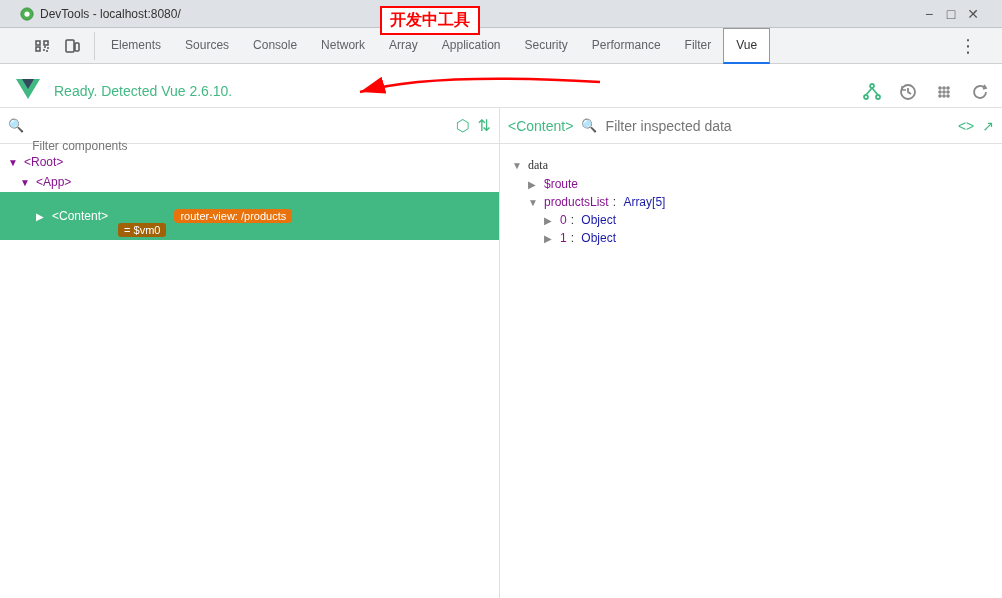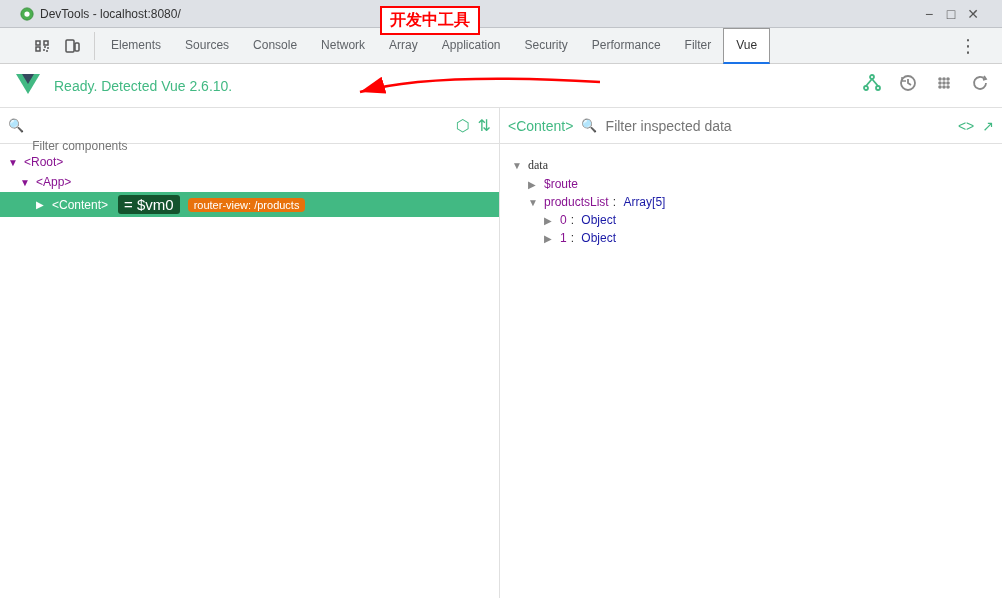--- a/index.html
+++ b/index.html
@@ -123,21 +123,21 @@
       font-size: 18px;
       margin-left: auto;
     }
 
     
     .vue-header {
       height: 44px;
       background: #fff;
       border-bottom: 1px solid #e0e0e0;
       display: flex;
-      align-items: center;
+      align-items: flex-end;
       padding: 0 12px;
       justify-content: space-between;
     }
     .vue-logo {
       display: flex;
       align-items: center;
       gap: 10px;
     }
     .vue-logo-icon {
       width: 32px;
@@ -219,26 +219,27 @@
       color: #fff;
     }
     .tree-arrow {
       width: 12px;
       font-size: 10px;
       color: inherit;
     }
     .tree-tag { color: inherit; }
     .tree-item.selected .tree-tag { color: #fff; }
     .tree-item .vm-badge {
-      background: #14532d;
+      background: #a16207;
       color: white;
       padding: 1px 6px;
       border-radius: 3px;
-      font-size: 15px;
+      font-size: 11px;
       margin-left: 6px;
+      margin-top: 28px;
     }
     .tree-item .router-badge {
       background: #e8720c;
       color: white;
       padding: 1px 6px;
       border-radius: 4px;
       font-size: 11px;
       margin-left: 4px;
     }
     .indent-1 { padding-left: 20px; }

